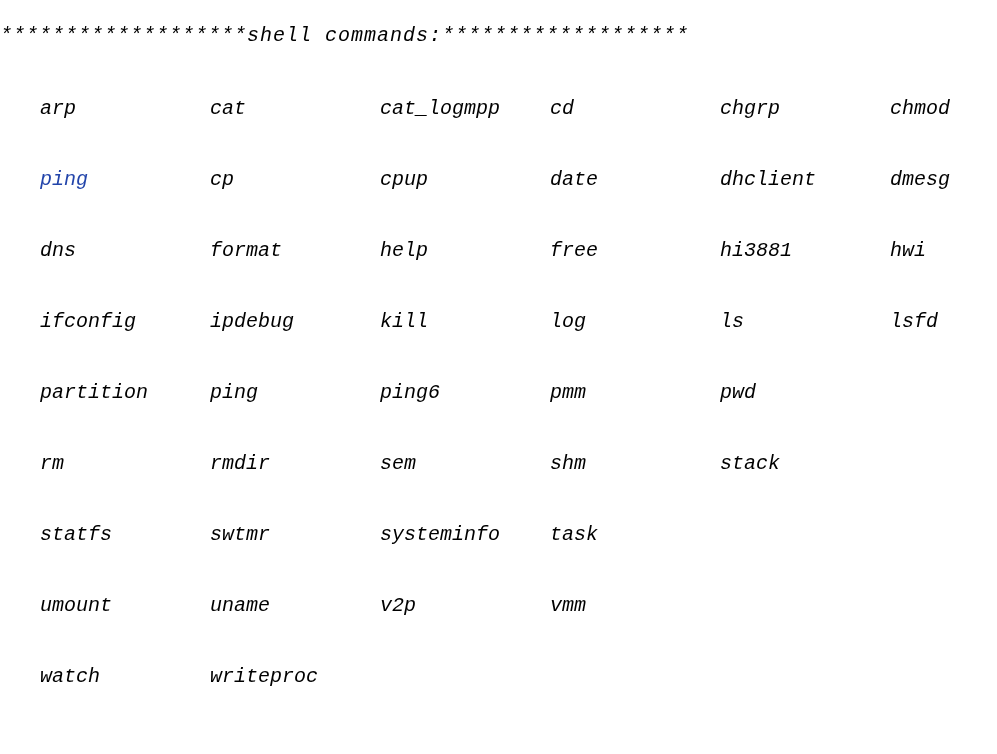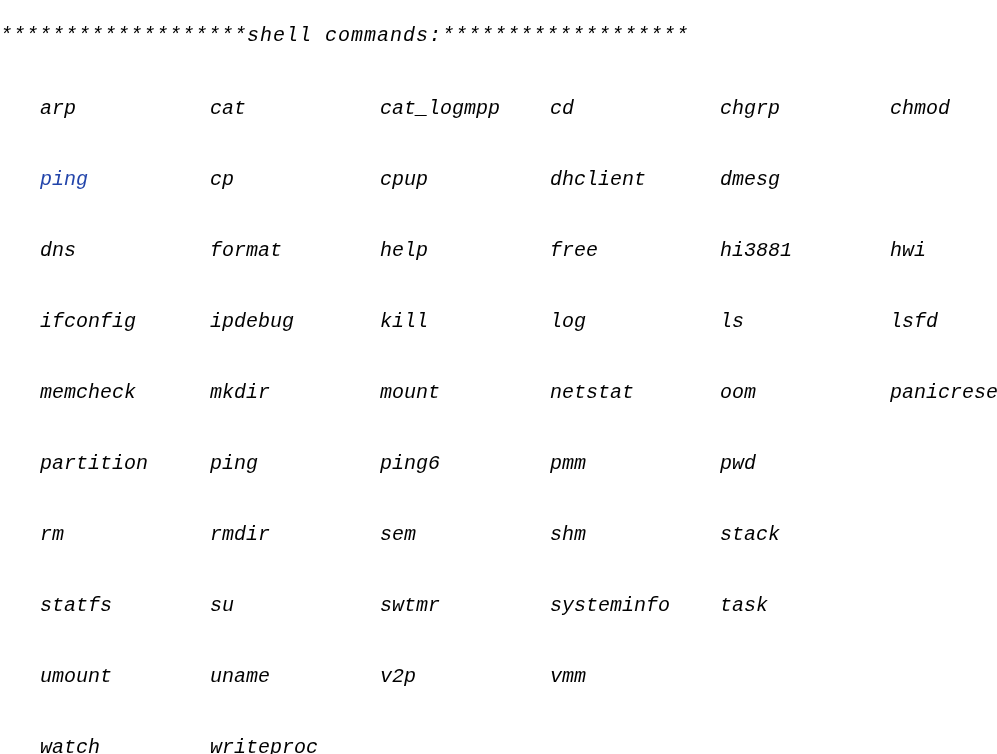--- a/index.html
+++ b/index.html
@@ -52,64 +52,56 @@
     <div class="cell">cat</div>
     <div class="cell">cat_logmpp</div>
     <div class="cell">cd</div>
     <div class="cell">chgrp</div>
     <div class="cell">chmod</div>
   </div>
   <div class="row">
     <div class="cell highlighted">ping</div>
     <div class="cell">cp</div>
     <div class="cell">cpup</div>
+    <div class="cell">date</div>
     <div class="cell">dhclient</div>
     <div class="cell">dmesg</div>
   </div>
   <div class="row">
     <div class="cell">dns</div>
     <div class="cell">format</div>
     <div class="cell">help</div>
     <div class="cell">free</div>
     <div class="cell">hi3881</div>
     <div class="cell">hwi</div>
   </div>
   <div class="row">
     <div class="cell">ifconfig</div>
     <div class="cell">ipdebug</div>
     <div class="cell">kill</div>
     <div class="cell">log</div>
     <div class="cell">ls</div>
     <div class="cell">lsfd</div>
   </div>
   <div class="row">
-    <div class="cell">memcheck</div>
-    <div class="cell">mkdir</div>
-    <div class="cell">mount</div>
-    <div class="cell">netstat</div>
-    <div class="cell">oom</div>
-    <div class="cell">panicreset</div>
-  </div>
-  <div class="row">
     <div class="cell">partition</div>
     <div class="cell">ping</div>
     <div class="cell">ping6</div>
     <div class="cell">pmm</div>
     <div class="cell">pwd</div>
   </div>
   <div class="row">
     <div class="cell">rm</div>
     <div class="cell">rmdir</div>
     <div class="cell">sem</div>
     <div class="cell">shm</div>
     <div class="cell">stack</div>
   </div>
   <div class="row">
     <div class="cell">statfs</div>
-    <div class="cell">su</div>
     <div class="cell">swtmr</div>
     <div class="cell">systeminfo</div>
     <div class="cell">task</div>
   </div>
   <div class="row">
     <div class="cell">umount</div>
     <div class="cell">uname</div>
     <div class="cell">v2p</div>
     <div class="cell">vmm</div>
   </div>

